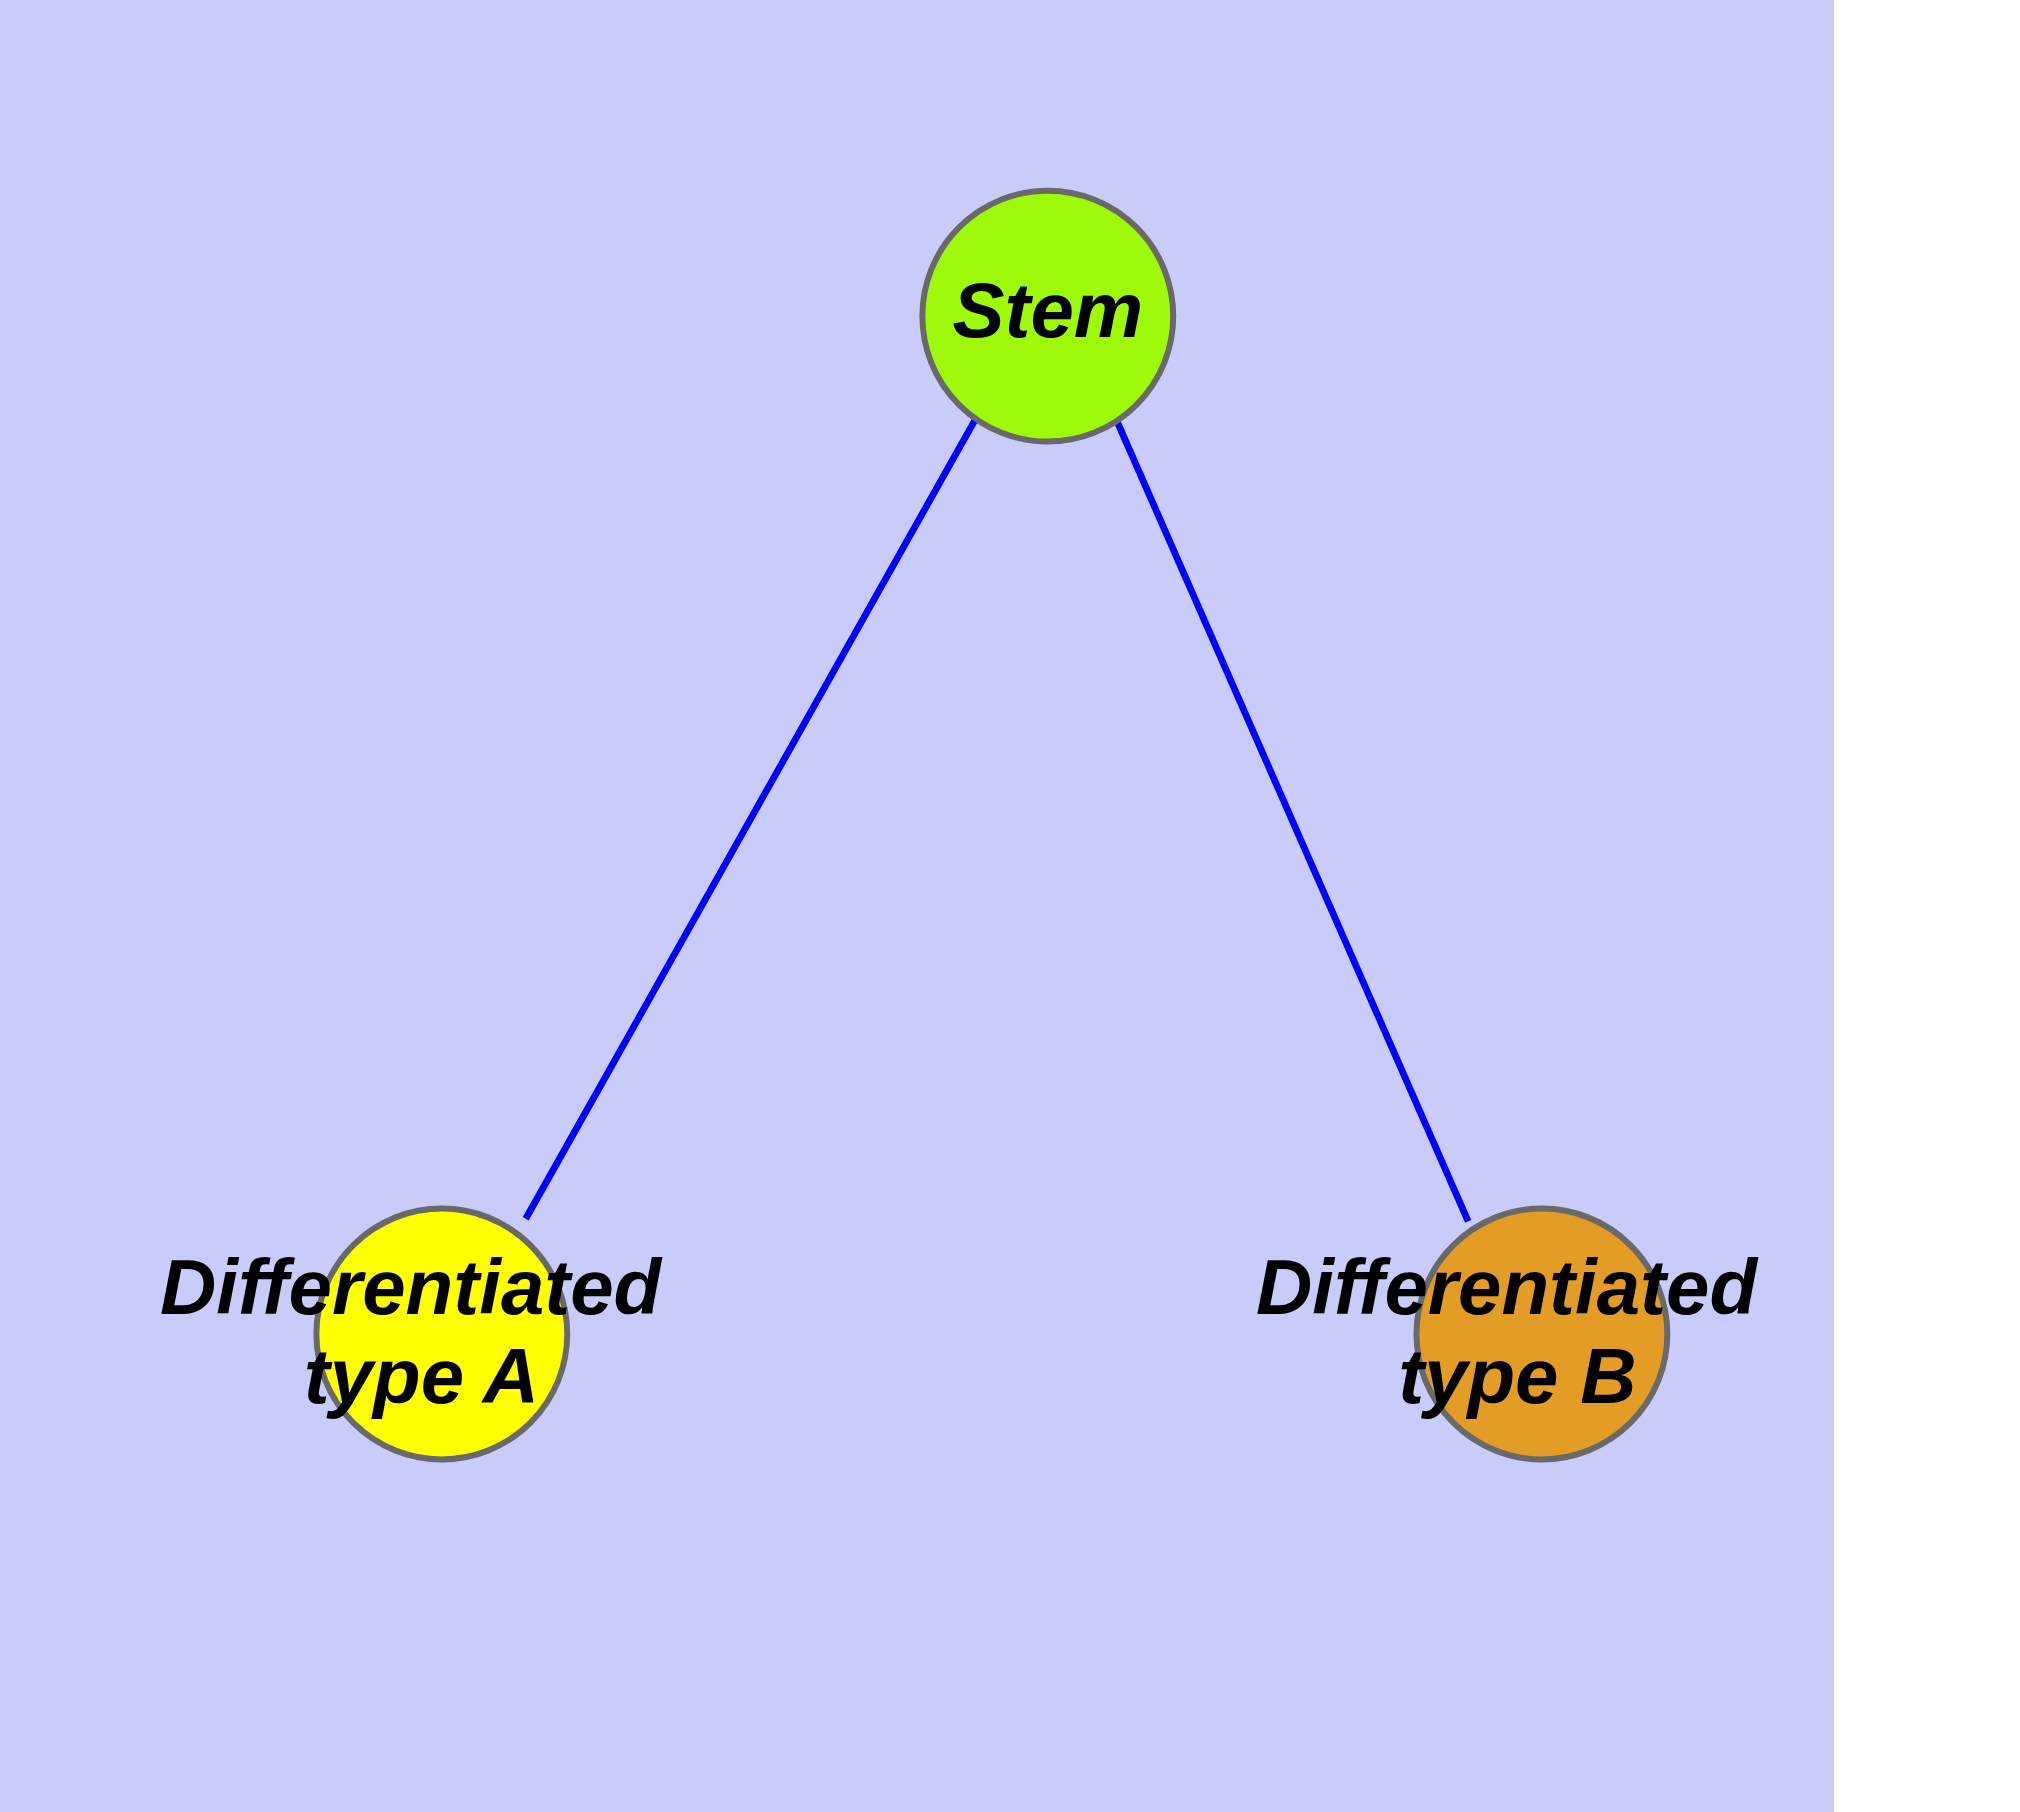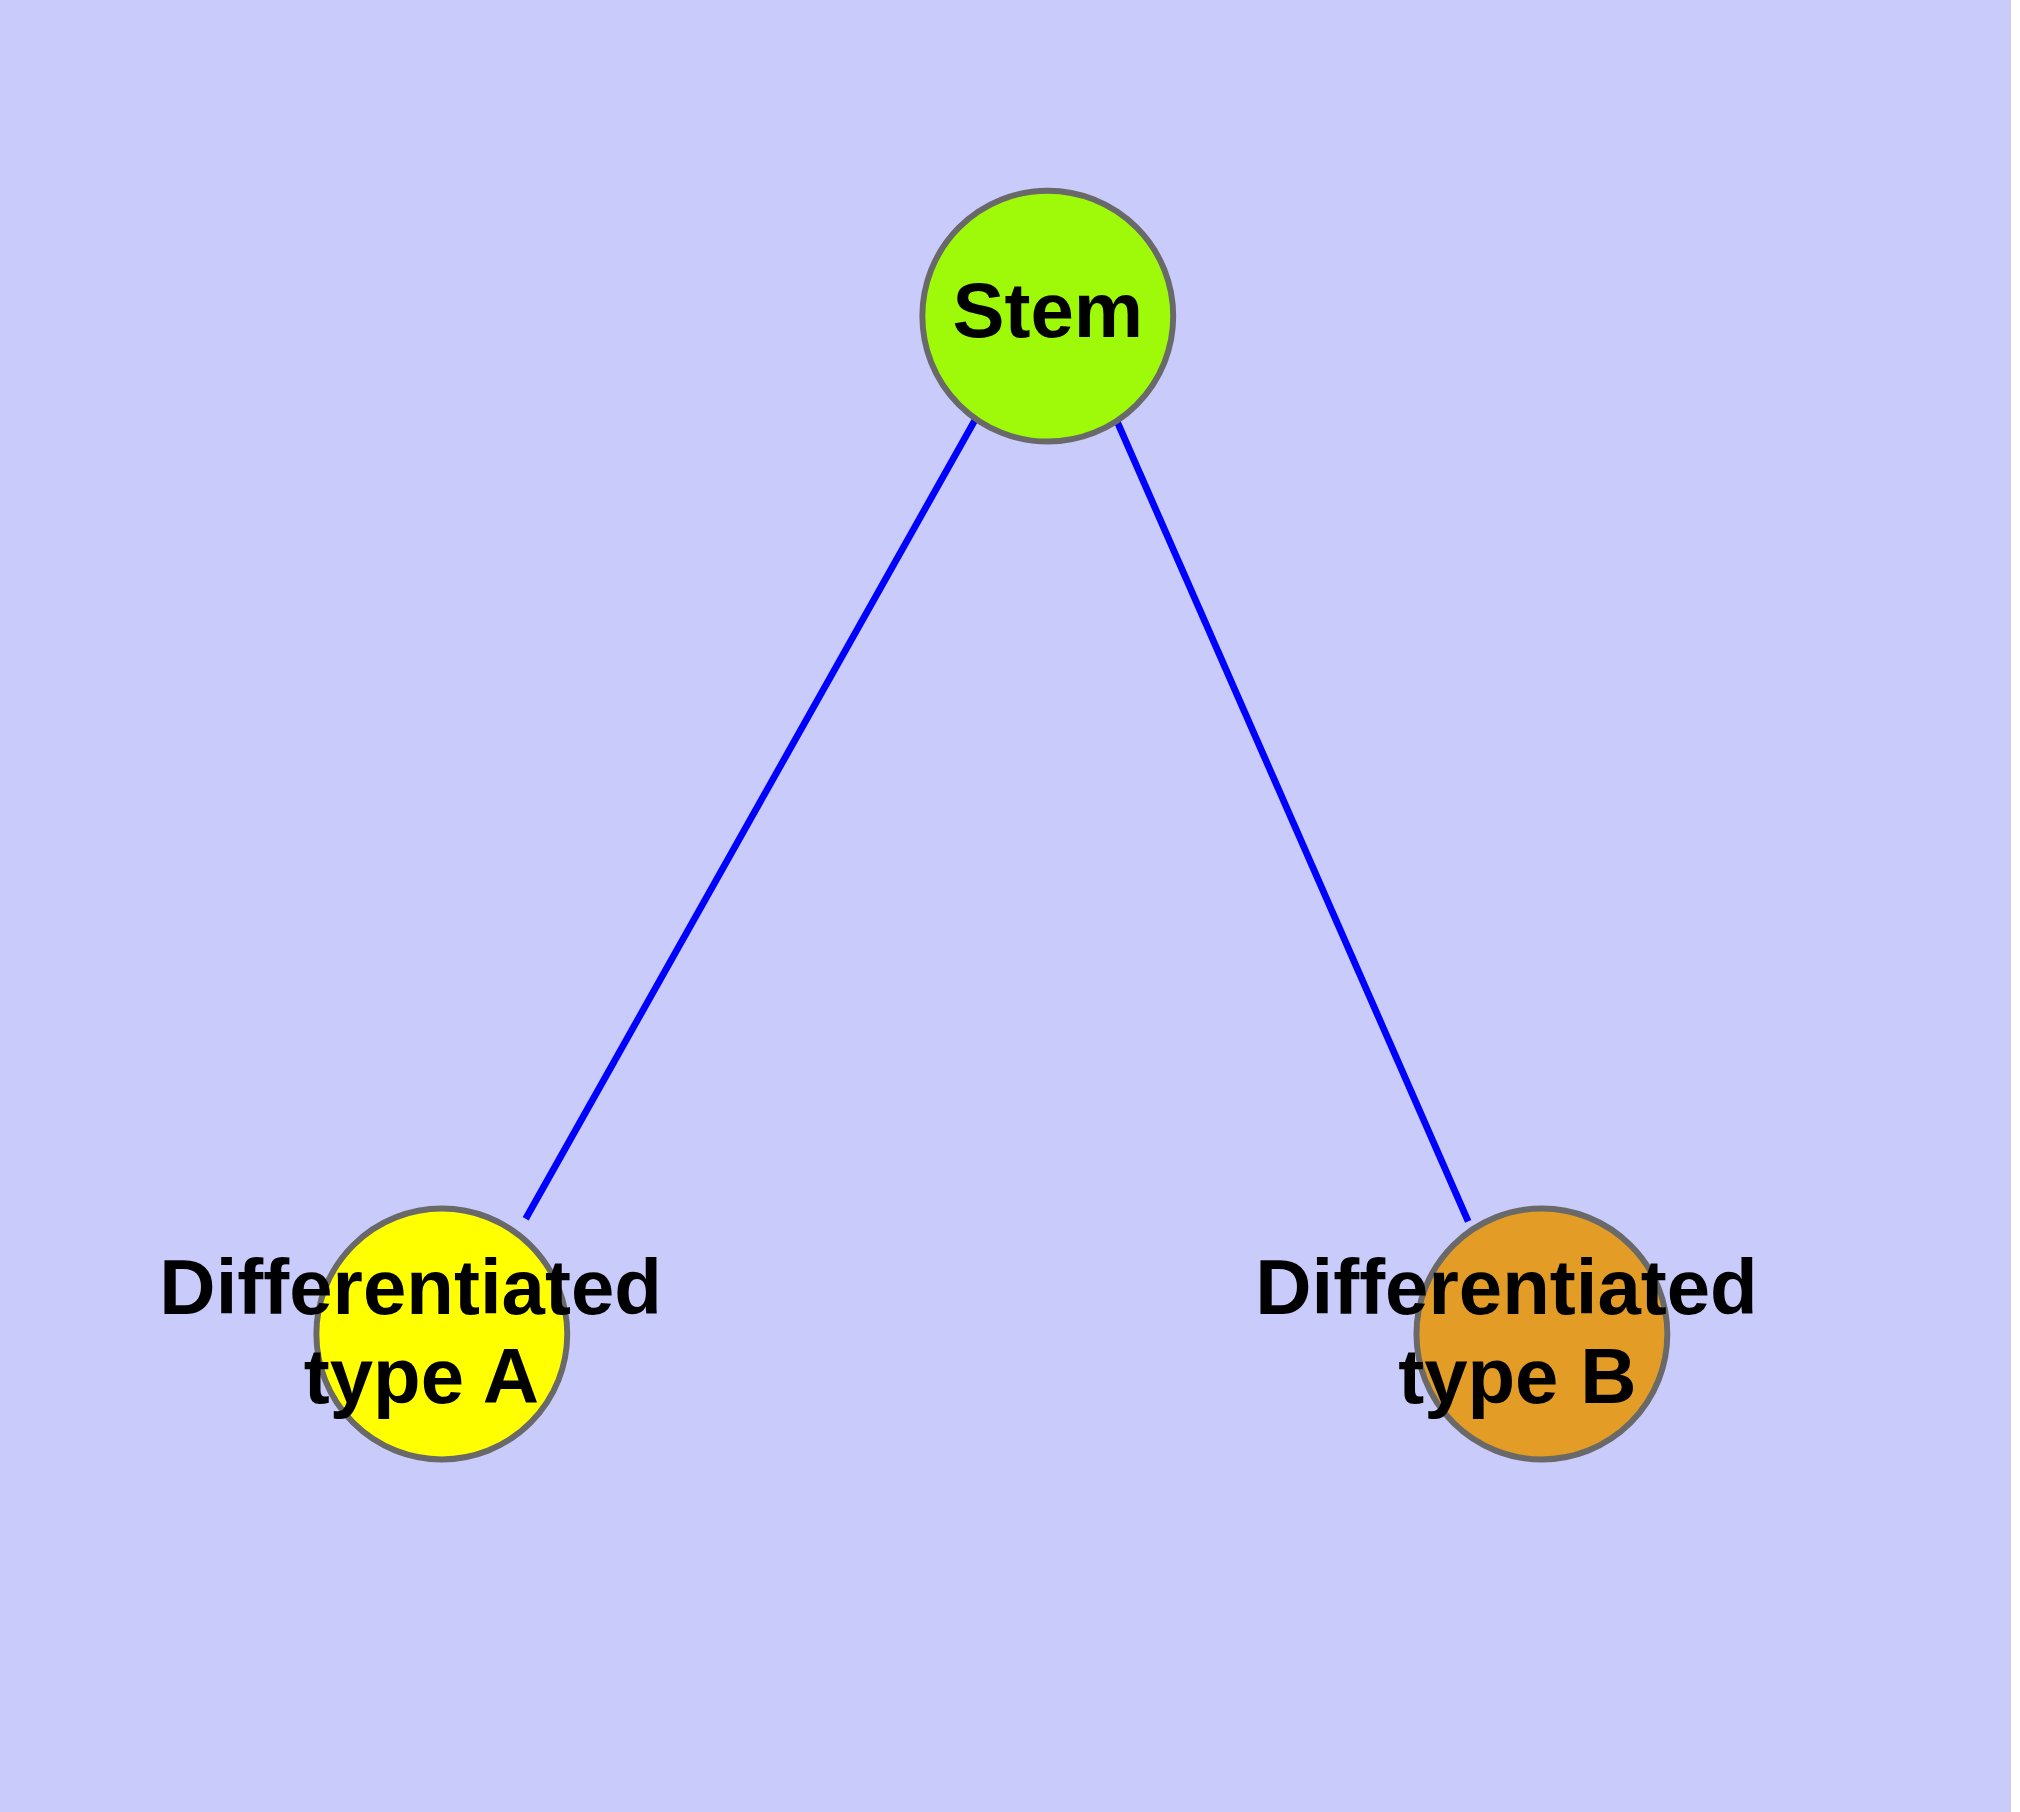--- a/index.html
+++ b/index.html
@@ -2,24 +2,25 @@
 <html style="font-size:13.6px"><head>
 <meta charset="utf-8">
 <style>
   html, body {
     margin: 0;
     padding: 0;
     background: #ffffff;
   }
   #canvas {
     position: relative;
-    width: 2011px;
+    width: 1834px;
     height: 1812px;
     overflow: hidden;
     font-family: "Liberation Sans", sans-serif;
+    font-style: italic;
   }
   #bg-rect {
     position: absolute;
     left: 0;
     top: 0;
     width: 2021px;
     height: 1812px;
     background: #c9cbfa;
   }
   #graph-svg {

